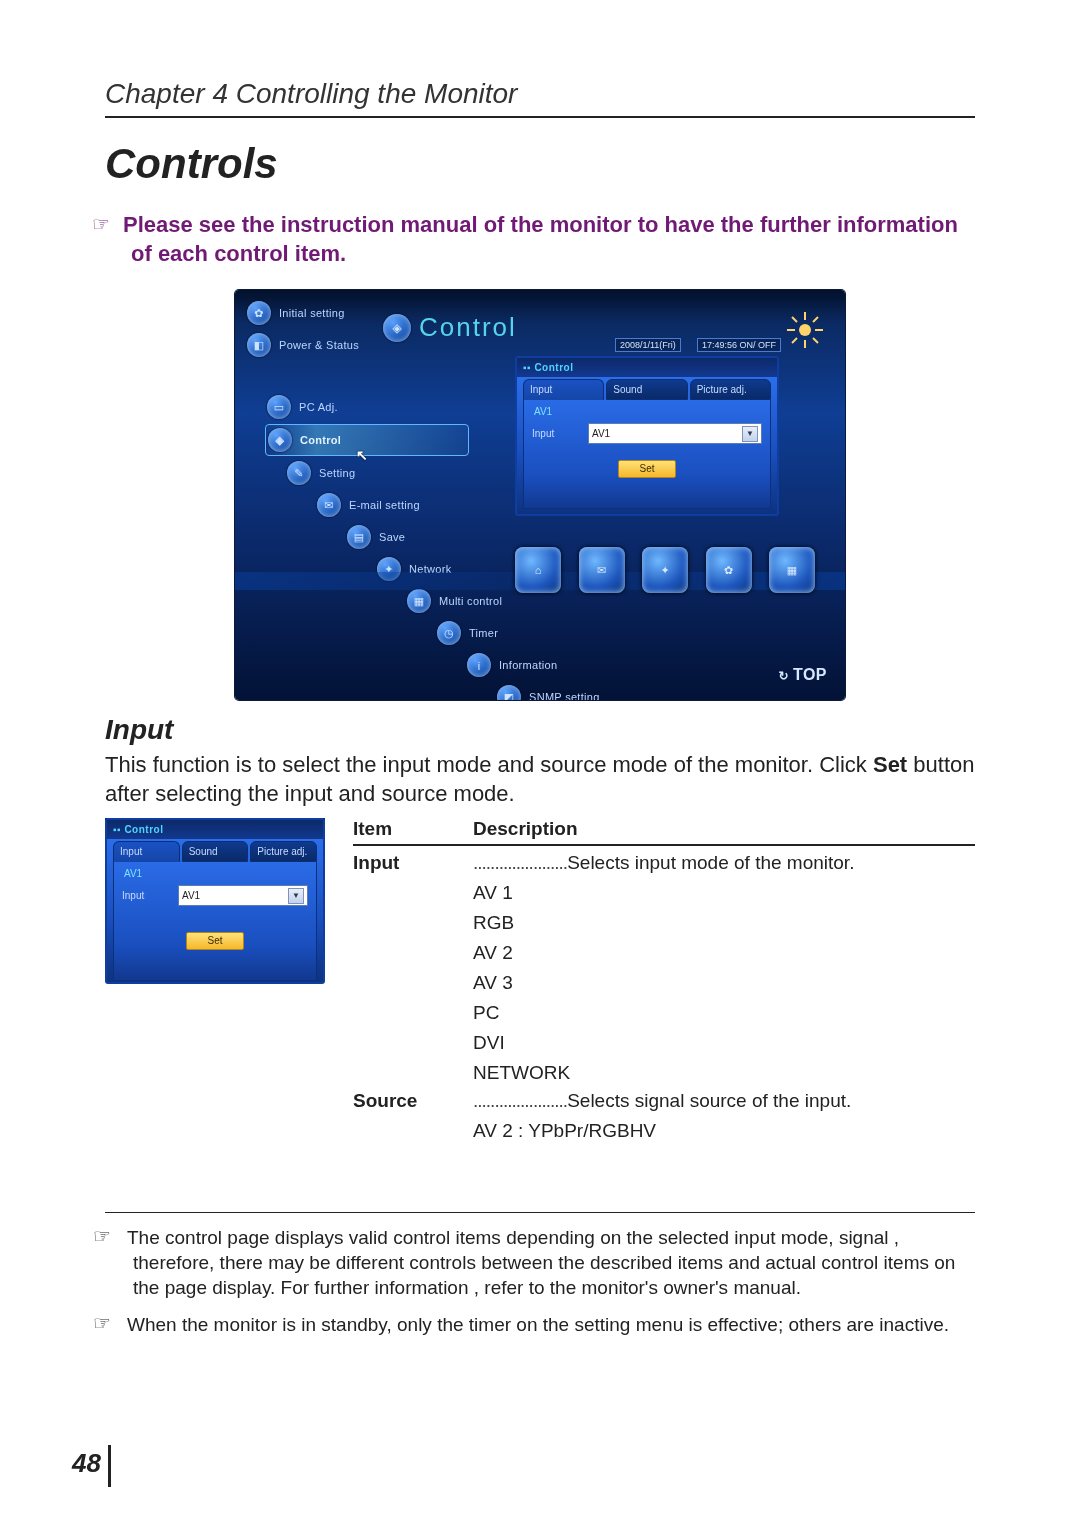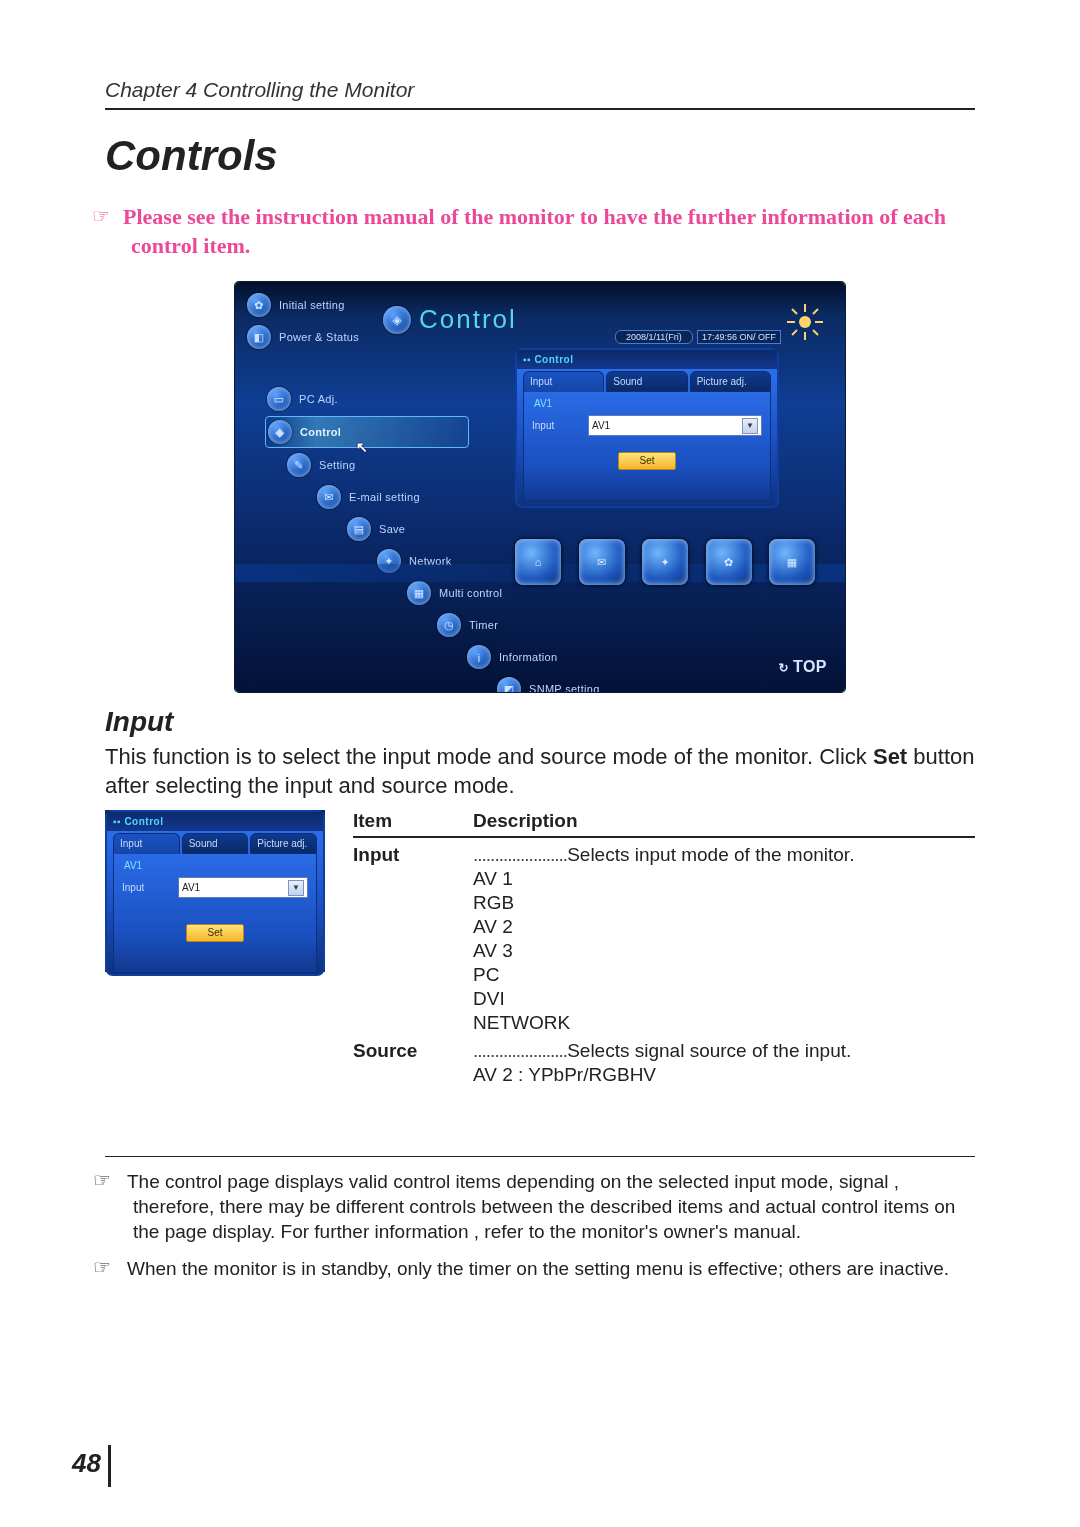--- a/index.html
+++ b/index.html
@@ -14,21 +14,21 @@
   }
   .page {
     position: relative;
     width: 1080px;
     height: 1527px;
     box-sizing: border-box;
     padding: 78px 105px 50px 105px;
   }
   .running-head {
     font-style: italic;
-    font-size: 21px;
+    font-size: 28px;
     color: #333;
     border-bottom: 2px solid #222;
     padding-bottom: 6px;
   }
   h1.section {
     font-size: 42px;
     font-weight: 700;
     margin: 22px 0 4px 0;
     color: #222;
     font-style: italic;
@@ -45,22 +45,21 @@
     text-align: center;
     font-size: 20px;
     vertical-align: 1px;
   }
   .note {
     font-size: 22px;
     line-height: 1.32;
     font-weight: 700;
     padding-left: 26px;
     text-indent: -26px;
-    color: #ec4899;
-    font-family: Liberation Serif, serif;
+    color: #701a75;
   }
   .note .hand { font-weight: 400; }
   
   .shot-wrap {
     margin: 18px auto 10px auto;
     width: 610px;
   }
   .shot {
     width: 610px;
     height: 410px;
@@ -86,21 +85,21 @@
   }
   .shot .control-hdr .title {
     font-size: 26px;
     color: #57d4e8;
     letter-spacing: 2px;
     font-family: "Arial Narrow", Arial, sans-serif;
   }
   .shot .date {
     position: absolute; left: 380px; top: 48px;
     font-size: 9px; color: #cfe3ff;
-    border: 1px solid #4a7bd0; padding: 1px 10px; border-radius: 6px;
+    border: 1px solid #4a7bd0; padding: 1px 4px; border-radius: 0;
     background: rgba(0,0,0,.2);
   }
   .shot .time {
     position: absolute; left: 462px; top: 48px;
     font-size: 9px; color: #cfe3ff;
     border: 1px solid #4a7bd0; padding: 1px 4px; border-radius: 0;
     background: rgba(0,0,0,.2);
   }
   .shot .sun {
     position: absolute; right: 20px; top: 20px; width: 40px; height: 40px;
@@ -136,21 +135,21 @@
     color: #e1f2ff;
     font-weight: 600;
     position: relative;
     width: 200px;
   }
   .cursor { position: absolute; left: 90px; top: 22px; font-size: 14px; color: #fff; text-shadow: 0 0 2px #000; }
   .shot .panel, .mini .panel {
     position: absolute;
     border: 2px solid #0f3da0;
     background: linear-gradient(180deg, #1e5ad0 0%, #2b6eea 12%, #1a4fbf 60%, #0d327f 100%);
-    border-radius: 8px;
+    border-radius: 3px;
     color: #dbe8ff;
   }
   .shot .panel { left: 280px; top: 66px; width: 260px; height: 156px; }
   .panel .titlebar {
     font-size: 10px;
     font-weight: 700;
     color: #4fd5ff;
     padding: 4px 6px;
     background: linear-gradient(180deg,#0c2a6a,#12388f);
     letter-spacing: .5px;
@@ -247,21 +246,21 @@
   .mini .setbtn { margin-top: 26px; }
   .item-table { flex: 1; font-size: 19px; }
   .item-table .thead {
     display: flex; border-bottom: 2px solid #222; font-weight: 700; padding-bottom: 4px;
   }
   .item-table .thead .c1 { width: 120px; }
   .item-table .tline { display: flex; margin-top: 6px; }
   .item-table .tline .c1 { width: 120px; font-weight: 700; }
   .item-table .tline .dots { flex: 0 0 0; }
   .item-table .tline .c2 { flex: 1; }
-  .item-table .opt { padding-left: 120px; margin-top: 2px; }
+  .item-table .opt { padding-left: 120px; margin-top: 8px; }
   .dots::after { content: "......................"; letter-spacing: -1px; color: #444; }
   
   .foot-sep {
     border: none;
     border-top: 1.5px solid #222;
     margin: 70px 0 8px 0;
   }
   .footnote {
     font-size: 19px;
     line-height: 1.3;

